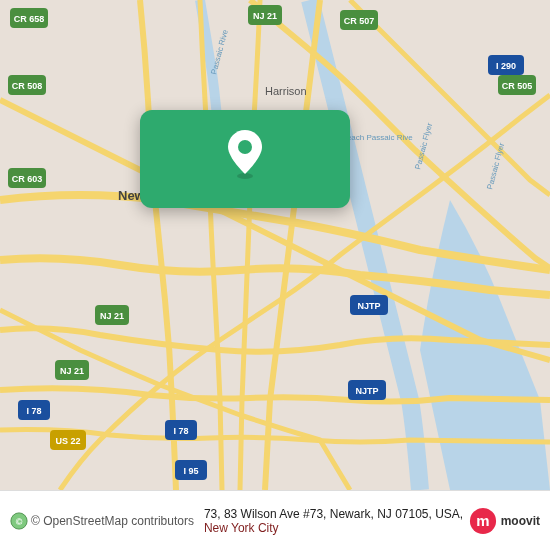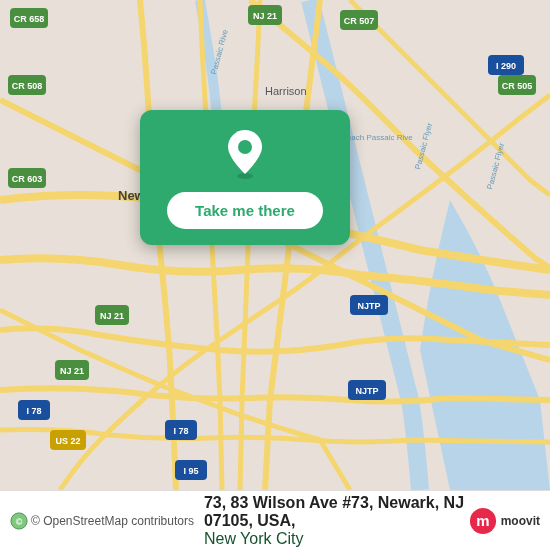--- a/index.html
+++ b/index.html
@@ -90,28 +90,28 @@
 
     #bottom-text-area {
       flex: 1;
       display: flex;
       flex-direction: column;
       justify-content: center;
       margin-left: 4px;
     }
 
     #address-line {
-      font-size: 16px;
+      font-size: 12px;
       color: #222;
-      font-weight: 700;
+      font-weight: 400;
     }
 
     #city-line {
-      font-size: 16px;
-      color: #14532d;
+      font-size: 12px;
+      color: #7f1d1d;
     }
 
     #moovit-logo {
       display: flex;
       align-items: center;
       gap: 4px;
       font-size: 13px;
       font-weight: bold;
       color: #333;
     }
@@ -214,21 +214,20 @@
   
   <div id="popup-card">
     <div id="pin-icon-wrapper">
 
       <svg width="46" height="52" viewBox="0 0 46 52" fill="none" xmlns="http://www.w3.org/2000/svg">
         <ellipse cx="23" cy="48" rx="8" ry="3" fill="rgba(0,0,0,0.15)"></ellipse>
         <path d="M23 2C13.6 2 6 9.6 6 19C6 30 23 46 23 46C23 46 40 30 40 19C40 9.6 32.4 2 23 2Z" fill="white"></path>
         <circle cx="23" cy="19" r="7" fill="#2eaa6e"></circle>
       </svg>
     </div>
-    <button id="take-me-button">Take me there</button>
   </div>
 </div>
 
 <div id="bottom-bar">
 
   <div id="os-logo">
     <svg id="os-logo-icon" viewBox="0 0 20 20" xmlns="http://www.w3.org/2000/svg">
       <circle cx="10" cy="10" r="9" fill="#7fc97f" stroke="#4a8f4a" stroke-width="1"></circle>
       <text x="10" y="14" text-anchor="middle" font-size="10" fill="white" font-weight="bold">©</text>
     </svg>

